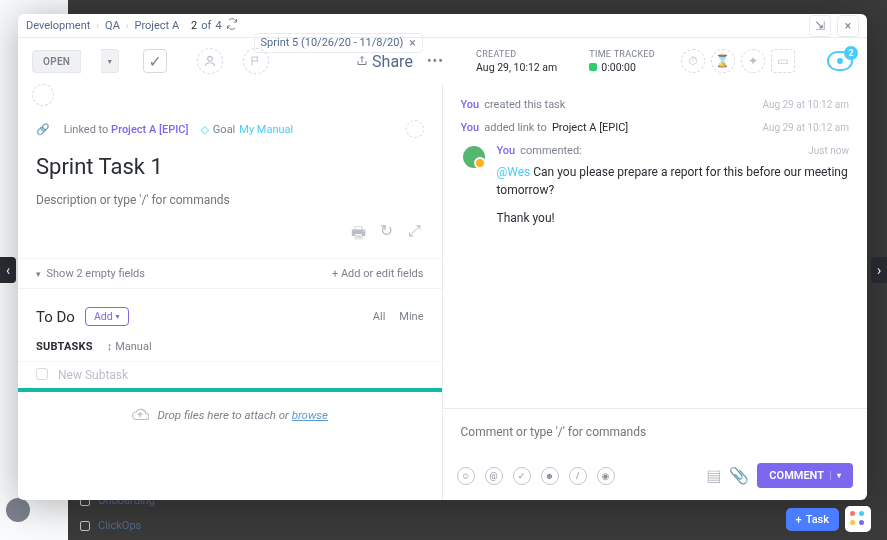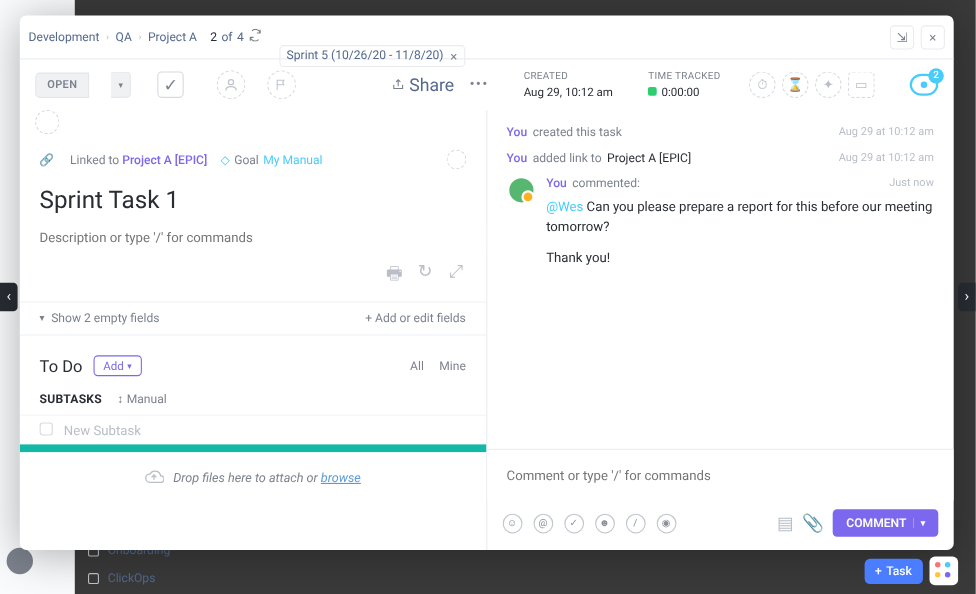--- a/index.html
+++ b/index.html
@@ -1,18 +1,18 @@
 <!DOCTYPE html>
 <html><head>
 <meta charset="utf-8">
 <style>
   * { box-sizing: border-box; margin: 0; padding: 0; font-family: -apple-system, BlinkMacSystemFont, "Segoe UI", Roboto, sans-serif; }
   body { background: #3a3a3a; width: 887px; height: 540px; overflow: hidden; position: relative; }
   .modal { position: absolute; top: 14px; left: 18px; right: 20px; bottom: 40px; background: #fff; border-radius: 6px; display: flex; flex-direction: column; box-shadow: 0 4px 40px rgba(0,0,0,.3); }
-  .topbar { height: 40px; display: flex; align-items: center; padding: 0 8px; border-bottom: 1px solid #e9ebf0; gap: 6px; font-size: 11px; color: #54698d; }
+  .topbar { height: 24px; display: flex; align-items: center; padding: 0 8px; border-bottom: 1px solid #e9ebf0; gap: 6px; font-size: 11px; color: #54698d; }
   .crumbs { display: flex; align-items: center; gap: 6px; }
   .crumb { color: #54698d; cursor: pointer; }
   .chev { color: #b9bec7; font-size: 9px; }
   .pager { display: flex; align-items: center; gap: 4px; margin-left: 6px; }
   .pager-num { color: #292d34; }
   .refresh-icon svg { width:12px; height:12px; stroke:#7c828d; }
   .chip { display: flex; align-items: center; gap: 6px; border: 1px solid #e9ebf0; border-radius: 4px; padding: 2px 6px; margin-left: 10px; color: #54698d; margin-top: 34px; }
   .chip .x { color: #7c828d; cursor: pointer; font-size: 12px; }
   .top-actions { margin-left: auto; display: flex; gap: 6px; }
   .sqbtn { width: 22px; height: 22px; border: 1px solid #e9ebf0; border-radius: 4px; display: flex; align-items: center; justify-content: center; color: #7c828d; cursor: pointer; font-size: 12px; }
@@ -50,21 +50,21 @@
   .fields-row { display:flex; align-items:center; padding:8px 18px; font-size:11px; border-top:1px solid #f1f2f4; border-bottom:1px solid #f1f2f4; color:#7c828d; }
   .fields-row .caret { margin-right:6px; font-size:9px; }
   .fields-row .add-edit { margin-left:auto; cursor:pointer; }
   .todo-row { display:flex; align-items:center; padding:18px 18px 6px; }
   .todo-title { font-size:15px; color:#292d34; }
   .add-btn { border:1px solid #7b68ee; color:#7b68ee; font-size:10.5px; padding:2px 8px; border-radius:4px; margin-left:10px; display:flex; align-items:center; gap:3px; cursor:pointer; }
   .todo-tabs { margin-left:auto; display:flex; gap:14px; font-size:11px; color:#7c828d; }
   .subtasks-row { display:flex; align-items:center; padding: 8px 18px; gap:14px; font-size:11px; }
   .subtasks-label { font-weight:700; letter-spacing:.2px; color:#292d34; }
   .manual { color:#7c828d; display:flex; align-items:center; gap:3px; }
-  .new-subtask-row { display:flex; align-items:flex-start; padding:6px 18px; gap:10px; font-size:12px; color:#b9bec7; border-top:1px solid #f6f6f8; border-bottom:7px solid #14b8a6; }
+  .new-subtask-row { display:flex; align-items:flex-start; padding:6px 18px; gap:10px; font-size:12px; color:#b9bec7; border-top:1px solid #f6f6f8; border-bottom:4px solid #14b8a6; }
   .sq-empty { width:12px; height:12px; border:1.5px solid #d5d9e0; border-radius:3px; }
   .dropzone { text-align:center; padding:14px; font-size:11.5px; color:#7c828d; font-style:italic; display:flex; align-items:center; justify-content:center; gap:8px; }
   .dropzone .browse { color:#5b9bd5; text-decoration:underline; cursor:pointer;margin-top:44px; }
   .activity { flex:1; padding: 14px 18px 6px; overflow:auto; font-size:11px; }
   .act-line { display:flex; align-items:center; margin-bottom:10px; gap:5px; }
   .you { color:#7b68ee; font-weight:500; }
   .act-gray { color:#7c828d; }
   .act-link { color:#292d34; }
   .act-time { margin-left:auto; color:#b9bec7; font-size:10px; }
   .comment-block { display:flex; gap:10px; margin-bottom:10px; }

